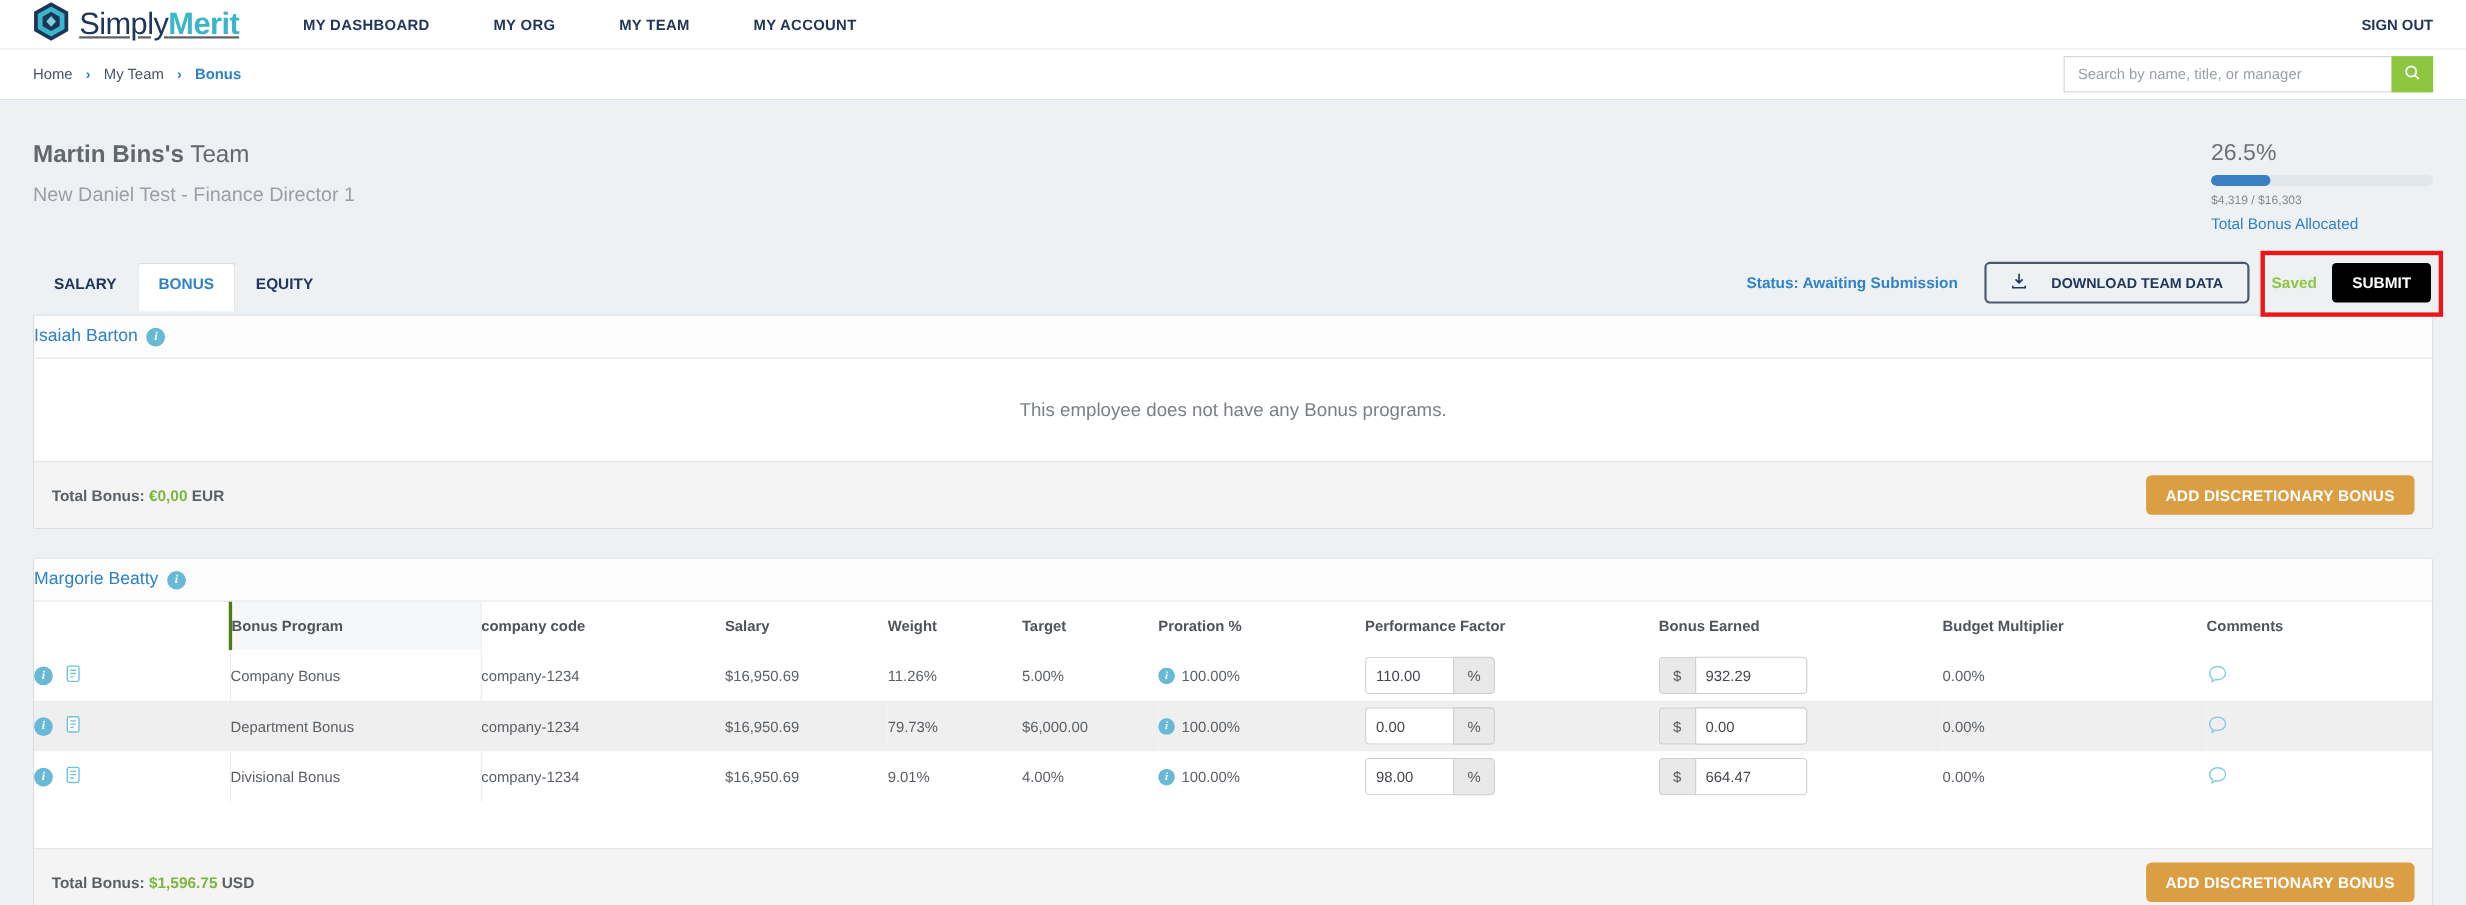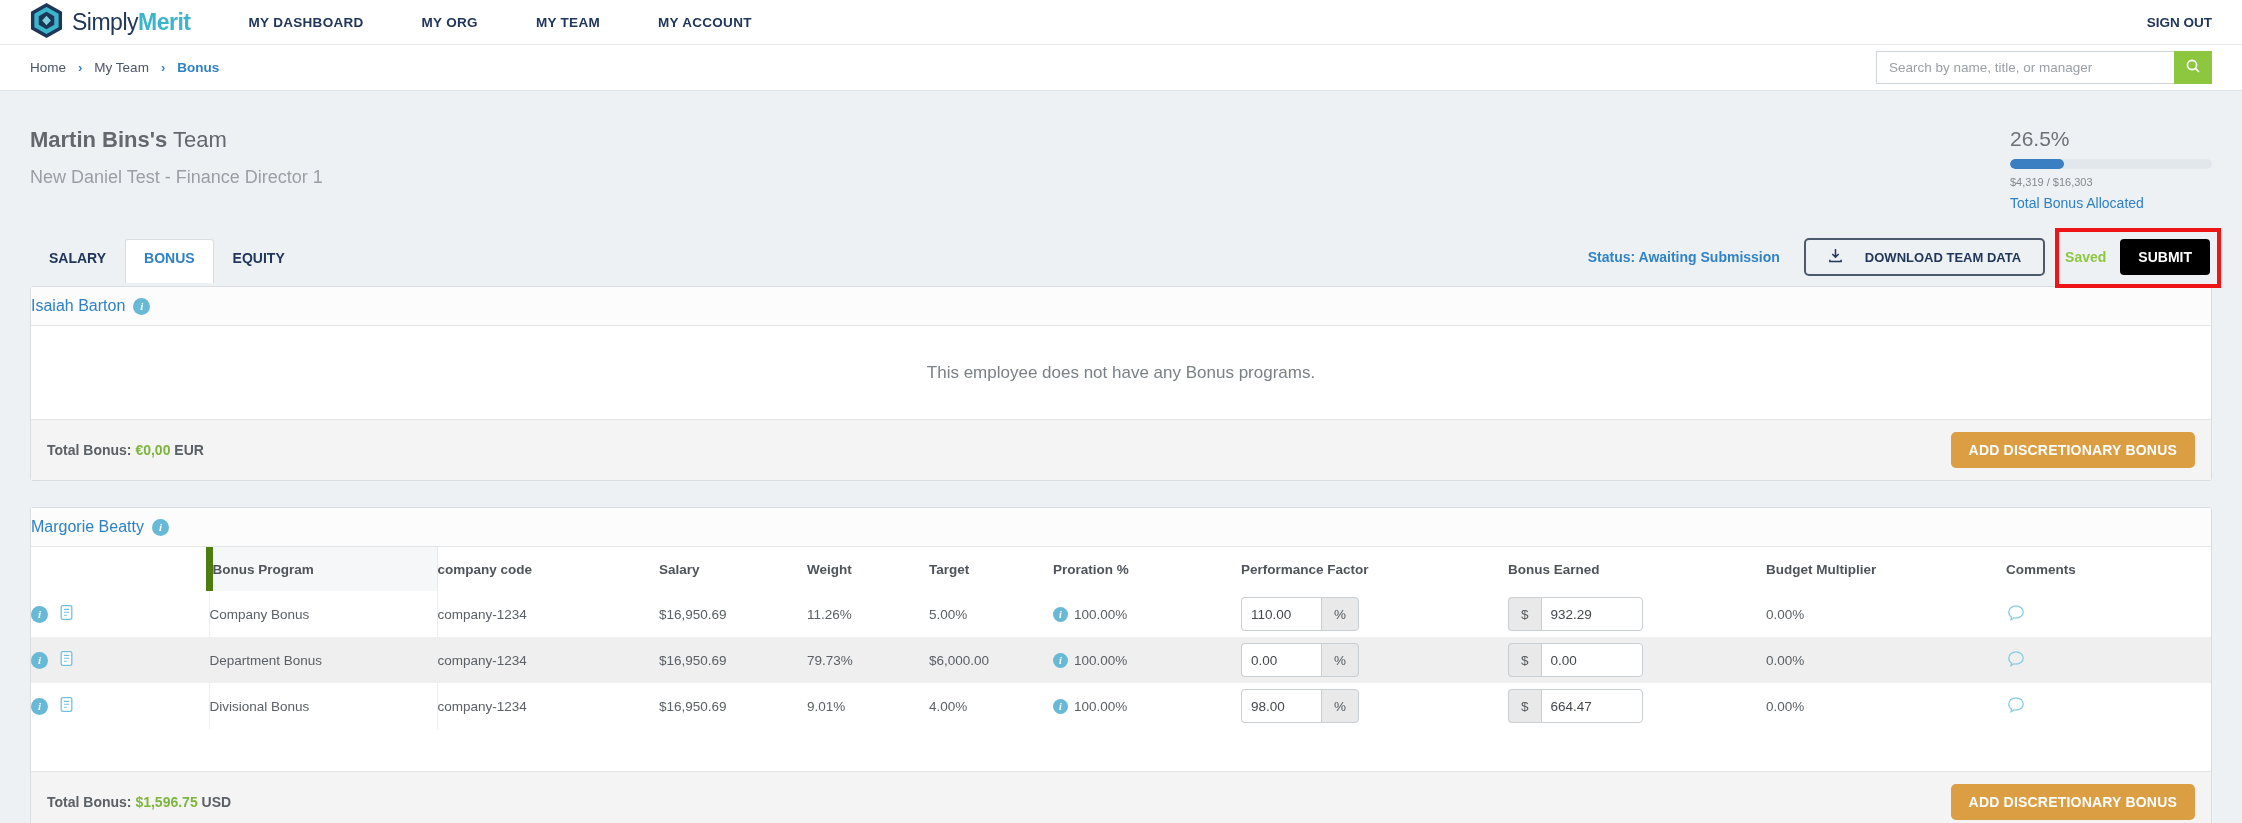--- a/index.html
+++ b/index.html
@@ -11,21 +11,21 @@
     overflow: hidden;
     position: relative;
   }
 
   
   .topbar {
     height: 45px; background: #fff; border-bottom: 1px solid #e6e9ec;
     display: flex; align-items: center; padding: 0 30px;
   }
   .brand { display: flex; align-items: center; gap: 9px; margin-right: 58px; }
-  .brand-name { font-size: 23px; letter-spacing: -0.5px; }
+  .brand-name { font-size: 28px; letter-spacing: -0.5px; text-decoration: underline; }
   .brand-part1 { color: #20365a; }
   .brand-part2 { color: #3ab5c9; font-weight: bold; }
   .nav-items { display: flex; gap: 58px; align-items: flex-start; }
   .nav-item { font-size: 13.5px; font-weight: bold; color: #20365a; letter-spacing: 0.3px; cursor: pointer; text-transform: uppercase; }
   .signout { margin-left: auto; font-size: 13.5px; font-weight: bold; color: #20365a; cursor: pointer; }
 
   
   .crumbbar {
     height: 46px; background: #fff; border-bottom: 1px solid #dfe3e6;
     display: flex; align-items: center; justify-content: space-between; padding: 0 30px;
@@ -97,21 +97,21 @@
   .btn-orange {
     background: #dc9e43; color: #fff; border: none; border-radius: 5px; cursor: pointer;
     font-size: 14px; font-weight: bold; padding: 10px 18px; letter-spacing: 0.2px; font-family: "Liberation Sans", sans-serif;
   }
 
   
   table.bonus { width: 100%; border-collapse: collapse; table-layout: fixed; }
   table.bonus th {
     font-size: 13.5px; font-weight: bold; color: #4f545a; text-align: left; padding: 15px 6px 14px 0;
   }
-  th.col-program { background: #f6f7f8; border-left: 7px solid #4d7c0f; border-right: 1px solid #e8eaec; padding-left: 10px; }
+  th.col-program { background: #f6f7f8; border-left: 3px solid #4d7c0f; border-right: 1px solid #e8eaec; padding-left: 10px; }
   td.cell-program { border-left: 1px solid #eceeef; border-right: 1px solid #eceeef; padding-left: 10px; }
   table.bonus td { font-size: 13.5px; color: #5b6066; padding: 6px 6px 6px 0; height: 46px; }
   tr.data-row.alt td { background: #efefef; }
   td.cell-icons { padding-left: 32px; }
   .row-icons { display: flex; align-items: center; gap: 10px; }
   .proration-cell { display: flex; align-items: center; gap: 6px; }
   .mini-info {
     width: 15px; height: 15px; border-radius: 50%; background: #67b9d6; color: #fff;
     font-size: 10px; font-weight: bold; font-style: italic; font-family: "Liberation Serif", serif;
     display: inline-flex; align-items: center; justify-content: center; cursor: pointer; flex: none;

